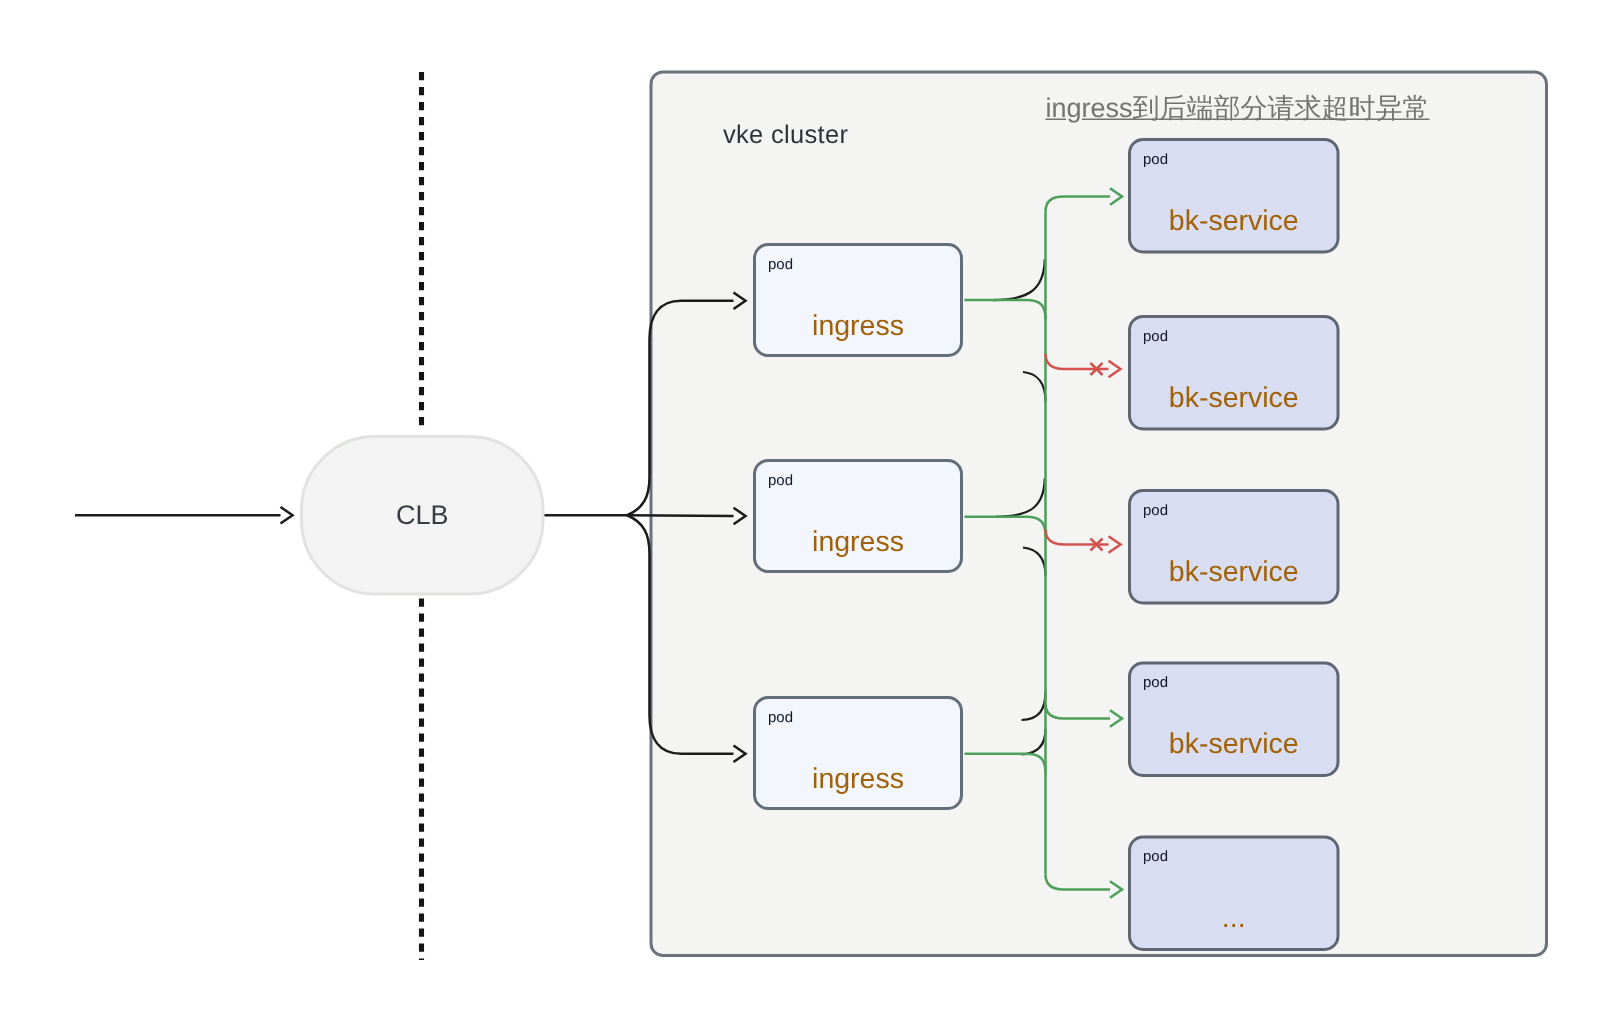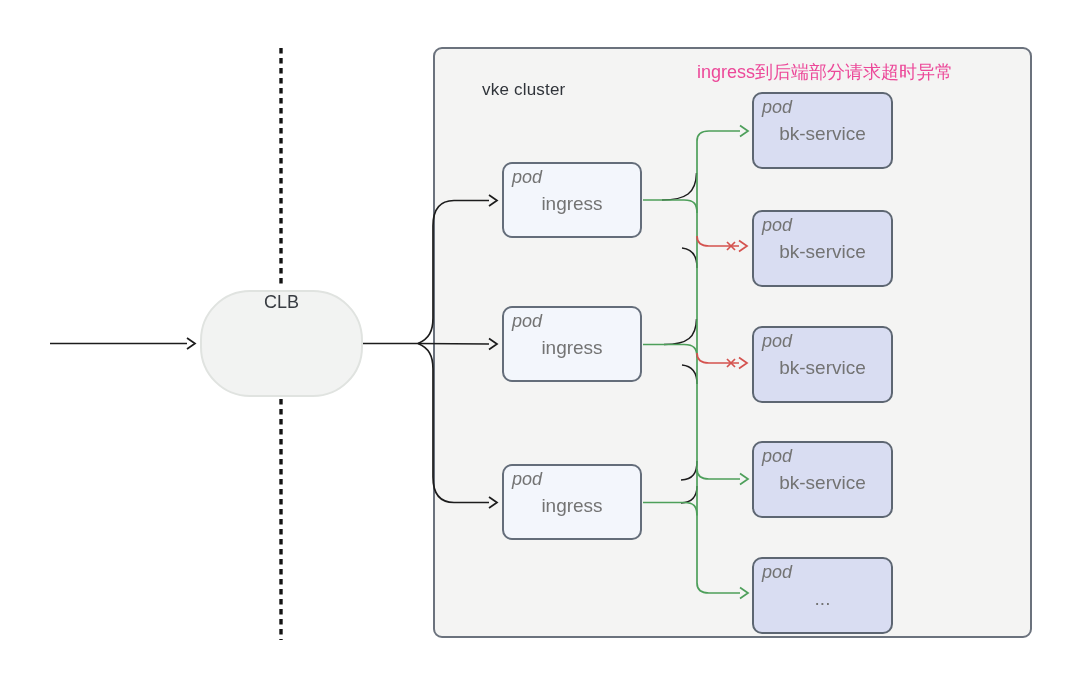--- a/index.html
+++ b/index.html
@@ -14,47 +14,46 @@
     position:absolute;left:433px;top:47px;width:599px;height:591px;
     background:#f4f4f3;border:2.5px solid #6b727d;border-radius:9px;
     box-sizing:border-box;
   }
   .cluster-title{
     position:absolute;left:482px;top:80px;
     font-size:17px;color:#30343a;letter-spacing:.2px;
   }
   .annotation{
     position:absolute;left:697px;top:60px;
-    font-size:18px;color:#ec4899;white-space:nowrap;
+    font-size:18px;color:#737373;white-space:nowrap;text-decoration:underline;
   }
   .clb{
     position:absolute;left:200px;top:290px;width:163px;height:107px;
     background:#f2f3f2;border:2.5px solid #e0e3e0;border-radius:50px;
     box-sizing:border-box;
-    display:flex;align-items:flex-start;justify-content:center;
+    display:flex;align-items:center;justify-content:center;
     font-size:18px;color:#383c42;
   }
   .pod{
     position:absolute;box-sizing:border-box;border-radius:10px;
   }
   .pod.ingress{
     left:502px;width:140px;height:76px;
     background:#f3f6fc;border:2.5px solid #646d7a;
   }
   .pod.backend{
     left:752px;width:141px;height:77px;
     background:#d9ddf2;border:2.5px solid #5d6672;
   }
   .pod-tag{
-    font-size:18px;line-height:14px;color:#737373;
+    font-size:10px;line-height:14px;color:#0f172a;
     padding:6px 0 0 8px;
-    font-style:italic;
   }
   .pod-label{
-    font-size:19px;color:#737373;text-align:center;margin-top:9px;
+    font-size:19px;color:#a16207;text-align:center;margin-top:23px;
   }
   svg.wires{
     position:absolute;left:0;top:0;pointer-events:none;
   }
 </style>
 </head>
 <body>
 
 <div class="canvas">
 

